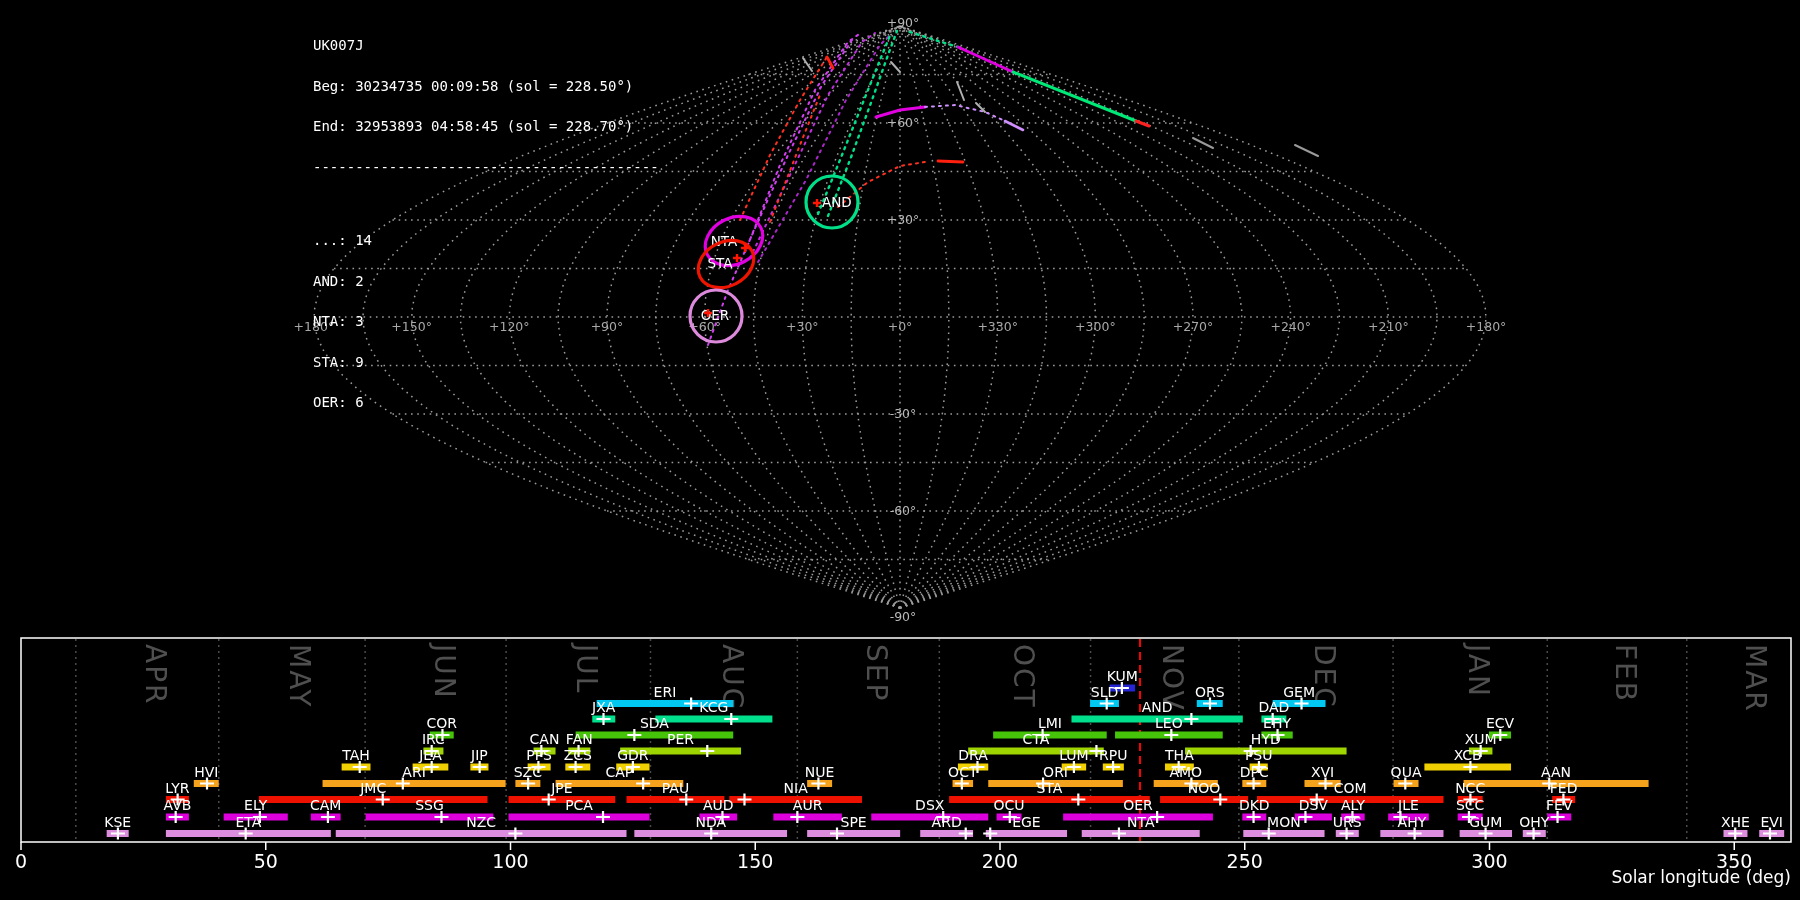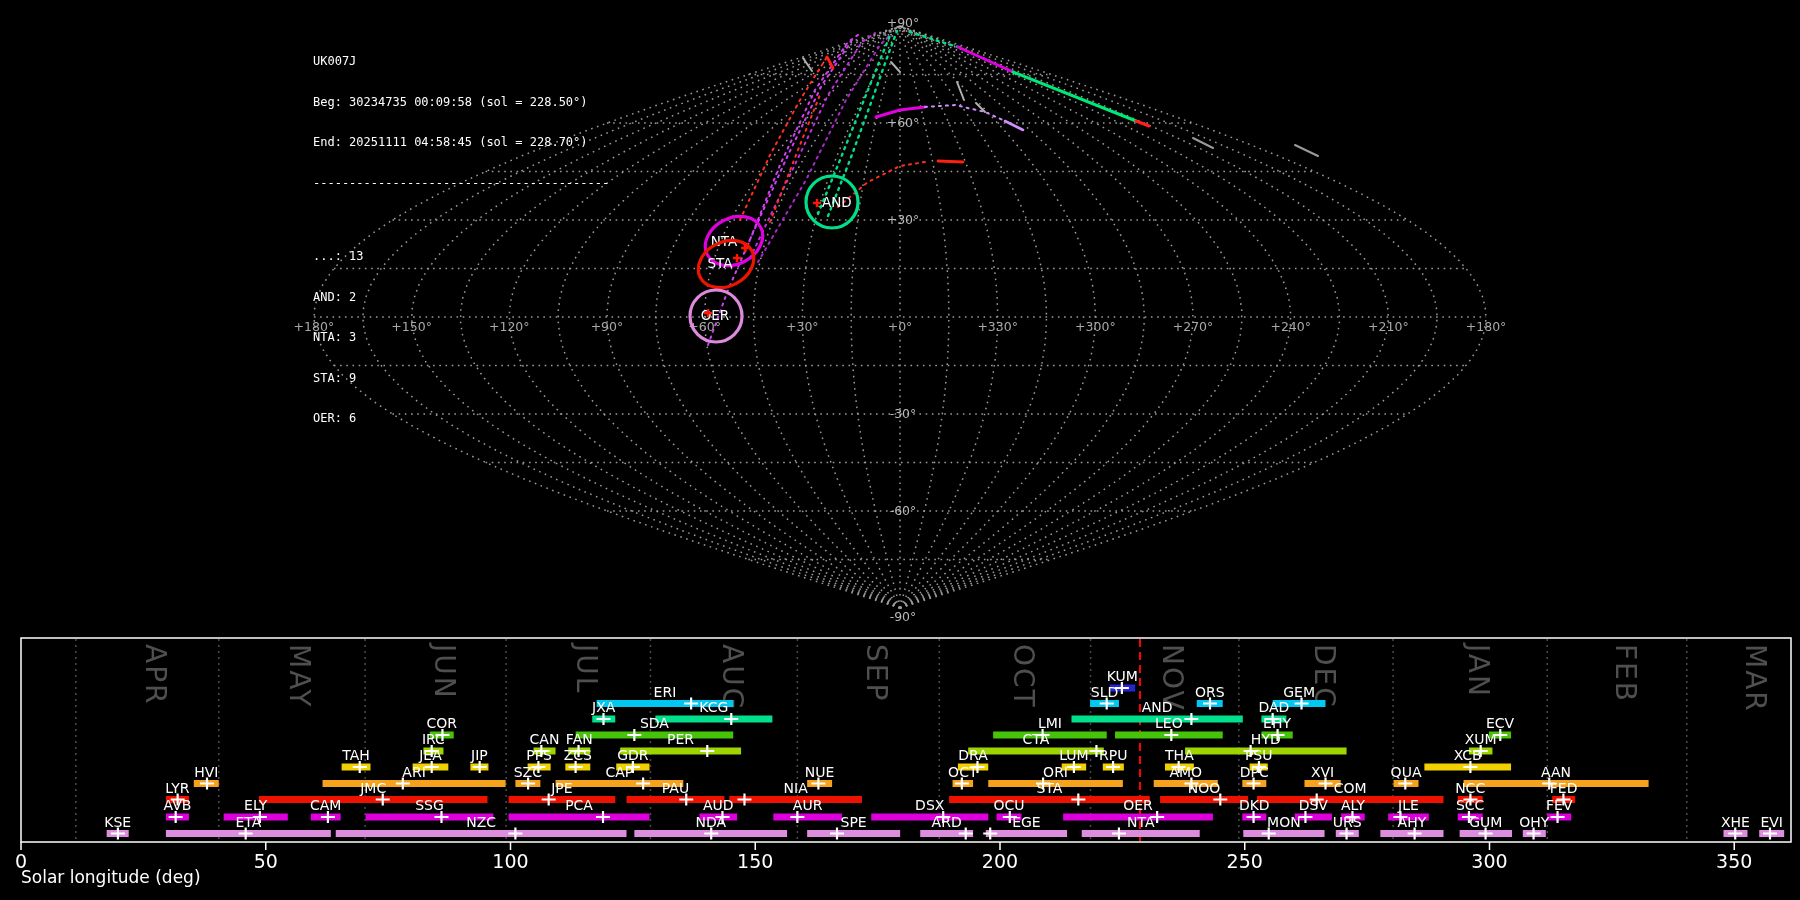--- a/index.html
+++ b/index.html
@@ -1,24 +1,24 @@
 <!DOCTYPE html>
 <html><head>
 <meta charset="utf-8">
 <style>
   html,body{margin:0;padding:0;background:#000;}
   #stage{position:relative;width:1800px;height:900px;background:#000;overflow:hidden;
          font-family:"DejaVu Sans",sans-serif;}
-  #header{position:absolute;left:313px;top:28px;color:#fff;
-          font-family:"DejaVu Sans Mono",monospace;font-size:12px;line-height:13.5px;
+  #header{position:absolute;left:313px;top:12px;color:#fff;
+          font-family:"DejaVu Sans Mono",monospace;font-size:14px;line-height:13.5px;
           white-space:pre;}
   #header .gap{height:6px;}
   #skymap{position:absolute;left:0;top:0;}
   #chart{position:absolute;left:0;top:0;}
-  #xaxis-label{position:absolute;left:21px;top:867px;width:1770px;text-align:left;
+  #xaxis-label{position:absolute;left:21px;top:867px;width:1770px;text-align:right;
                color:#fff;font-size:17px;}
 </style>
 </head>
 <body>
 
 <div id="stage">
   <svg id="skymap" width="1800" height="636">
       <line x1="748.3113340463146" y1="559.475" x2="1051.6886659536854" y2="559.475" fill="none" stroke="#9b9b9b" stroke-width="1.5" stroke-dasharray="1.6 4.6"></line>
       <line x1="606.96" y1="510.98" x2="1193.04" y2="510.98" fill="none" stroke="#9b9b9b" stroke-width="1.5" stroke-dasharray="1.6 4.6"></line>
       <line x1="485.57885768218824" y1="462.485" x2="1314.4211423178117" y2="462.485" fill="none" stroke="#9b9b9b" stroke-width="1.5" stroke-dasharray="1.6 4.6"></line>
@@ -412,23 +412,23 @@
       <line x1="1244.75" y1="842" x2="1244.75" y2="850" stroke="#fff" stroke-width="1.5"></line>
       <text x="1244.75" y="868" fill="#fff" font-size="19px" text-anchor="middle">250</text>
       <line x1="1489.4999999999998" y1="842" x2="1489.4999999999998" y2="850" stroke="#fff" stroke-width="1.5"></line>
       <text x="1489.4999999999998" y="868" fill="#fff" font-size="19px" text-anchor="middle">300</text>
       <line x1="1734.2499999999998" y1="842" x2="1734.2499999999998" y2="850" stroke="#fff" stroke-width="1.5"></line>
       <text x="1734.2499999999998" y="868" fill="#fff" font-size="19px" text-anchor="middle">350</text>
     </svg>
   <div id="header">
     <div>UK007J</div>
     <div>Beg: 30234735 00:09:58 (sol = 228.50°)</div>
-    <div>End: 20251111 04:58:45 (sol = 228.70°)</div>
+    <div>End: 32953893 04:58:45 (sol = 228.70°)</div>
     <div>-----------------------------------------</div>
     <div class="gap"></div>
-    <div>...: 13</div>
+    <div>...: 14</div>
     <div>AND: 2</div>
     <div>NTA: 3</div>
     <div>STA: 9</div>
     <div>OER: 6</div>
   </div>
   <div id="xaxis-label">Solar longitude (deg)</div>
 </div>
 
 </body></html>

